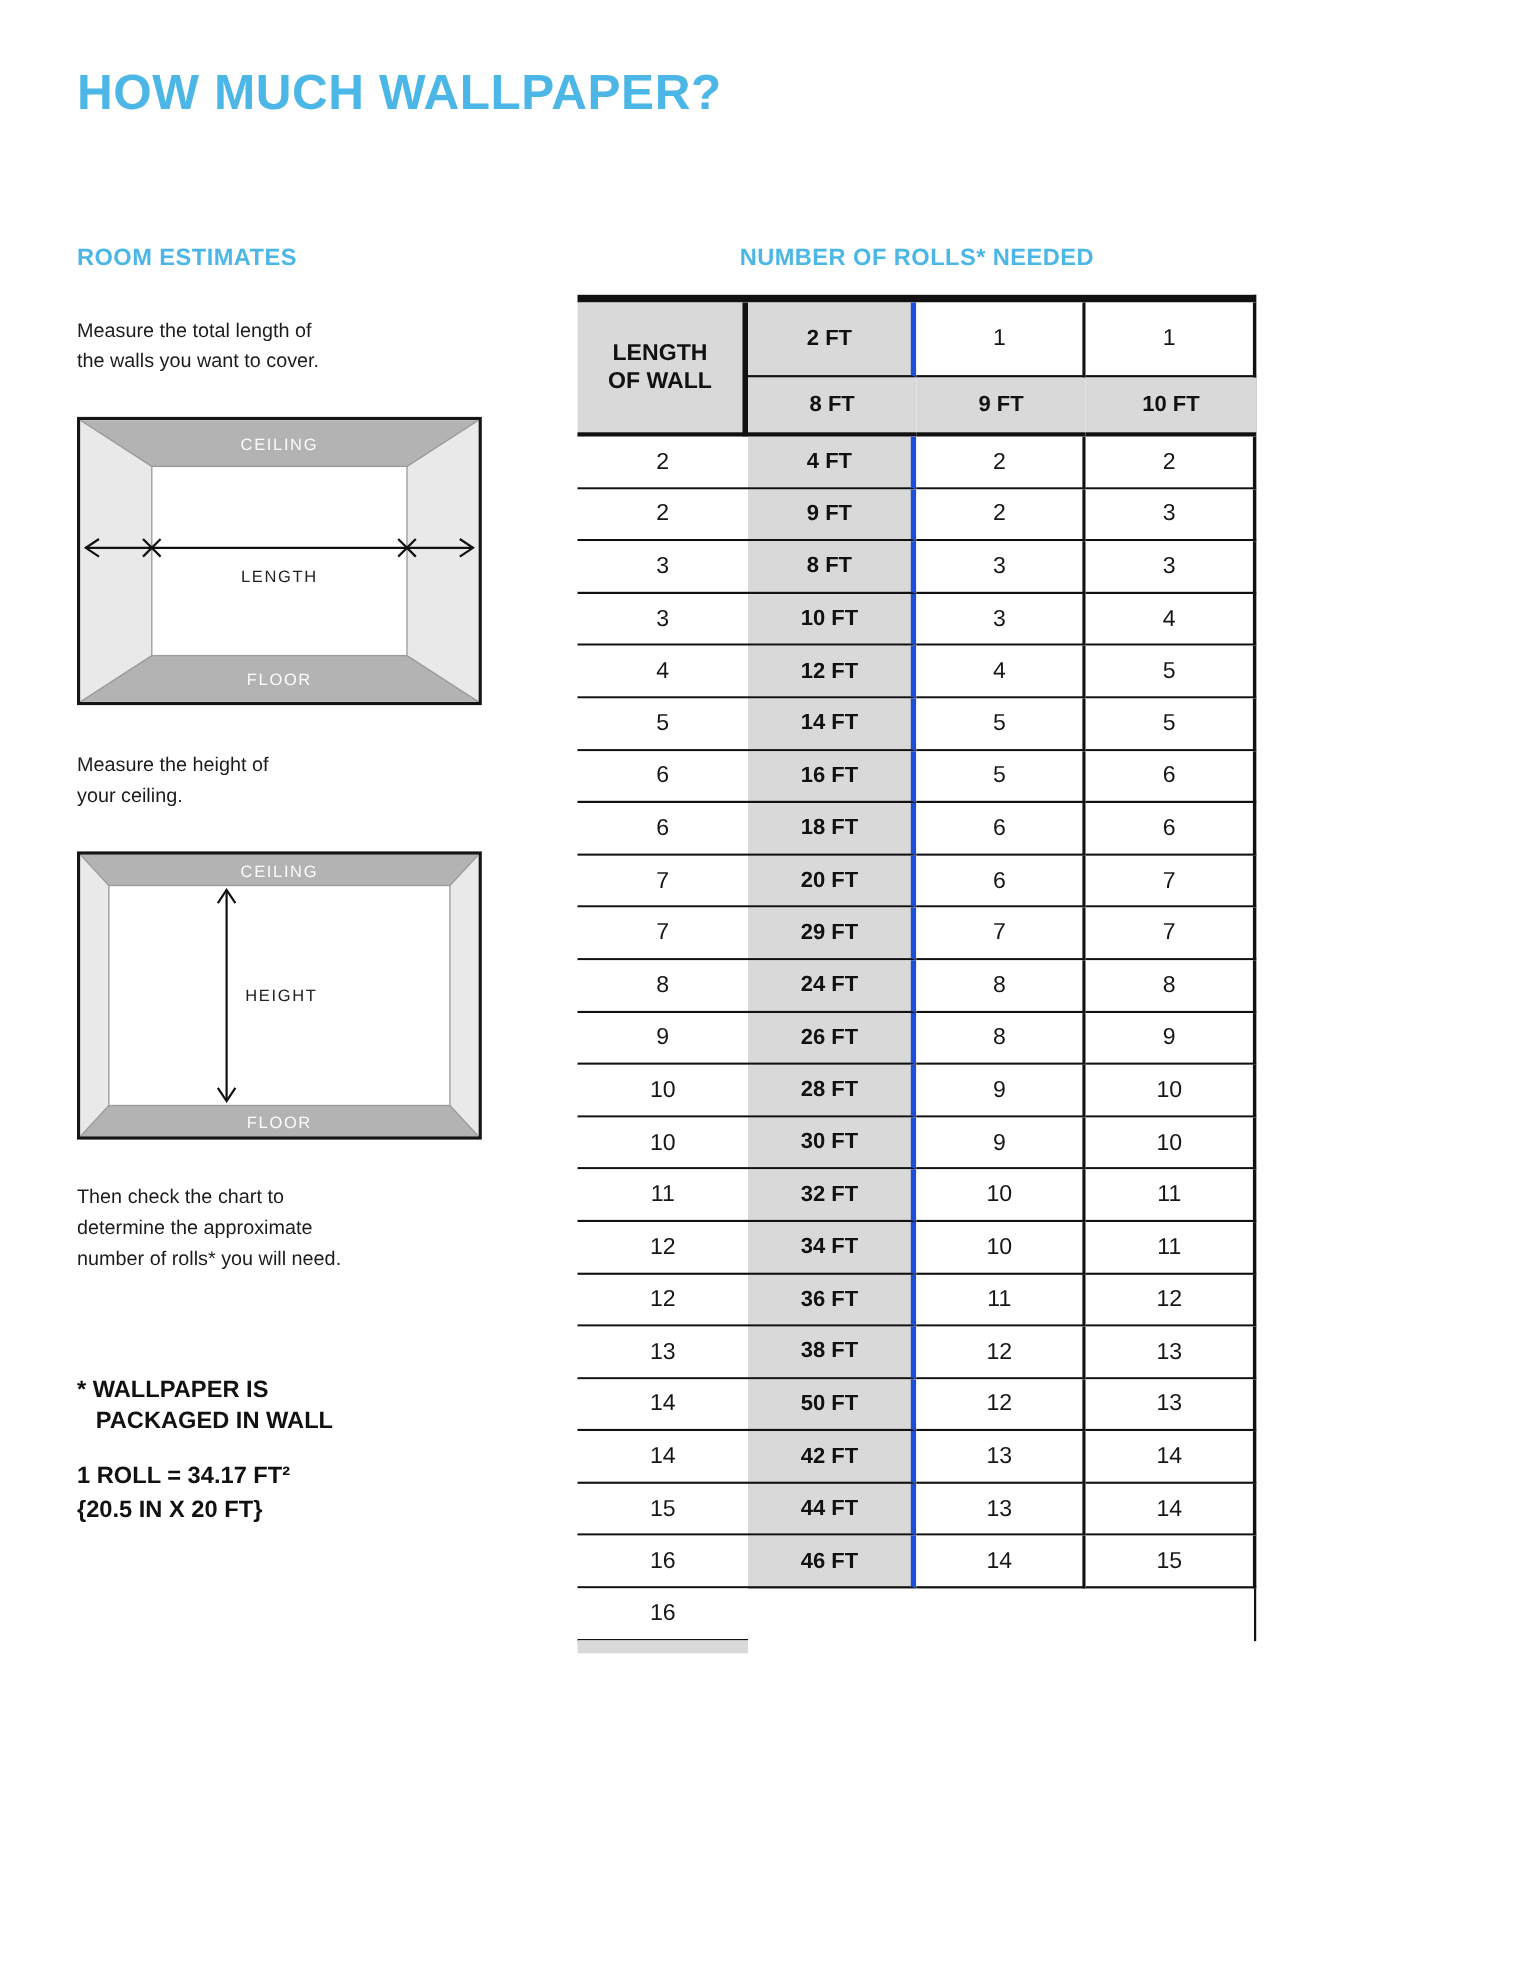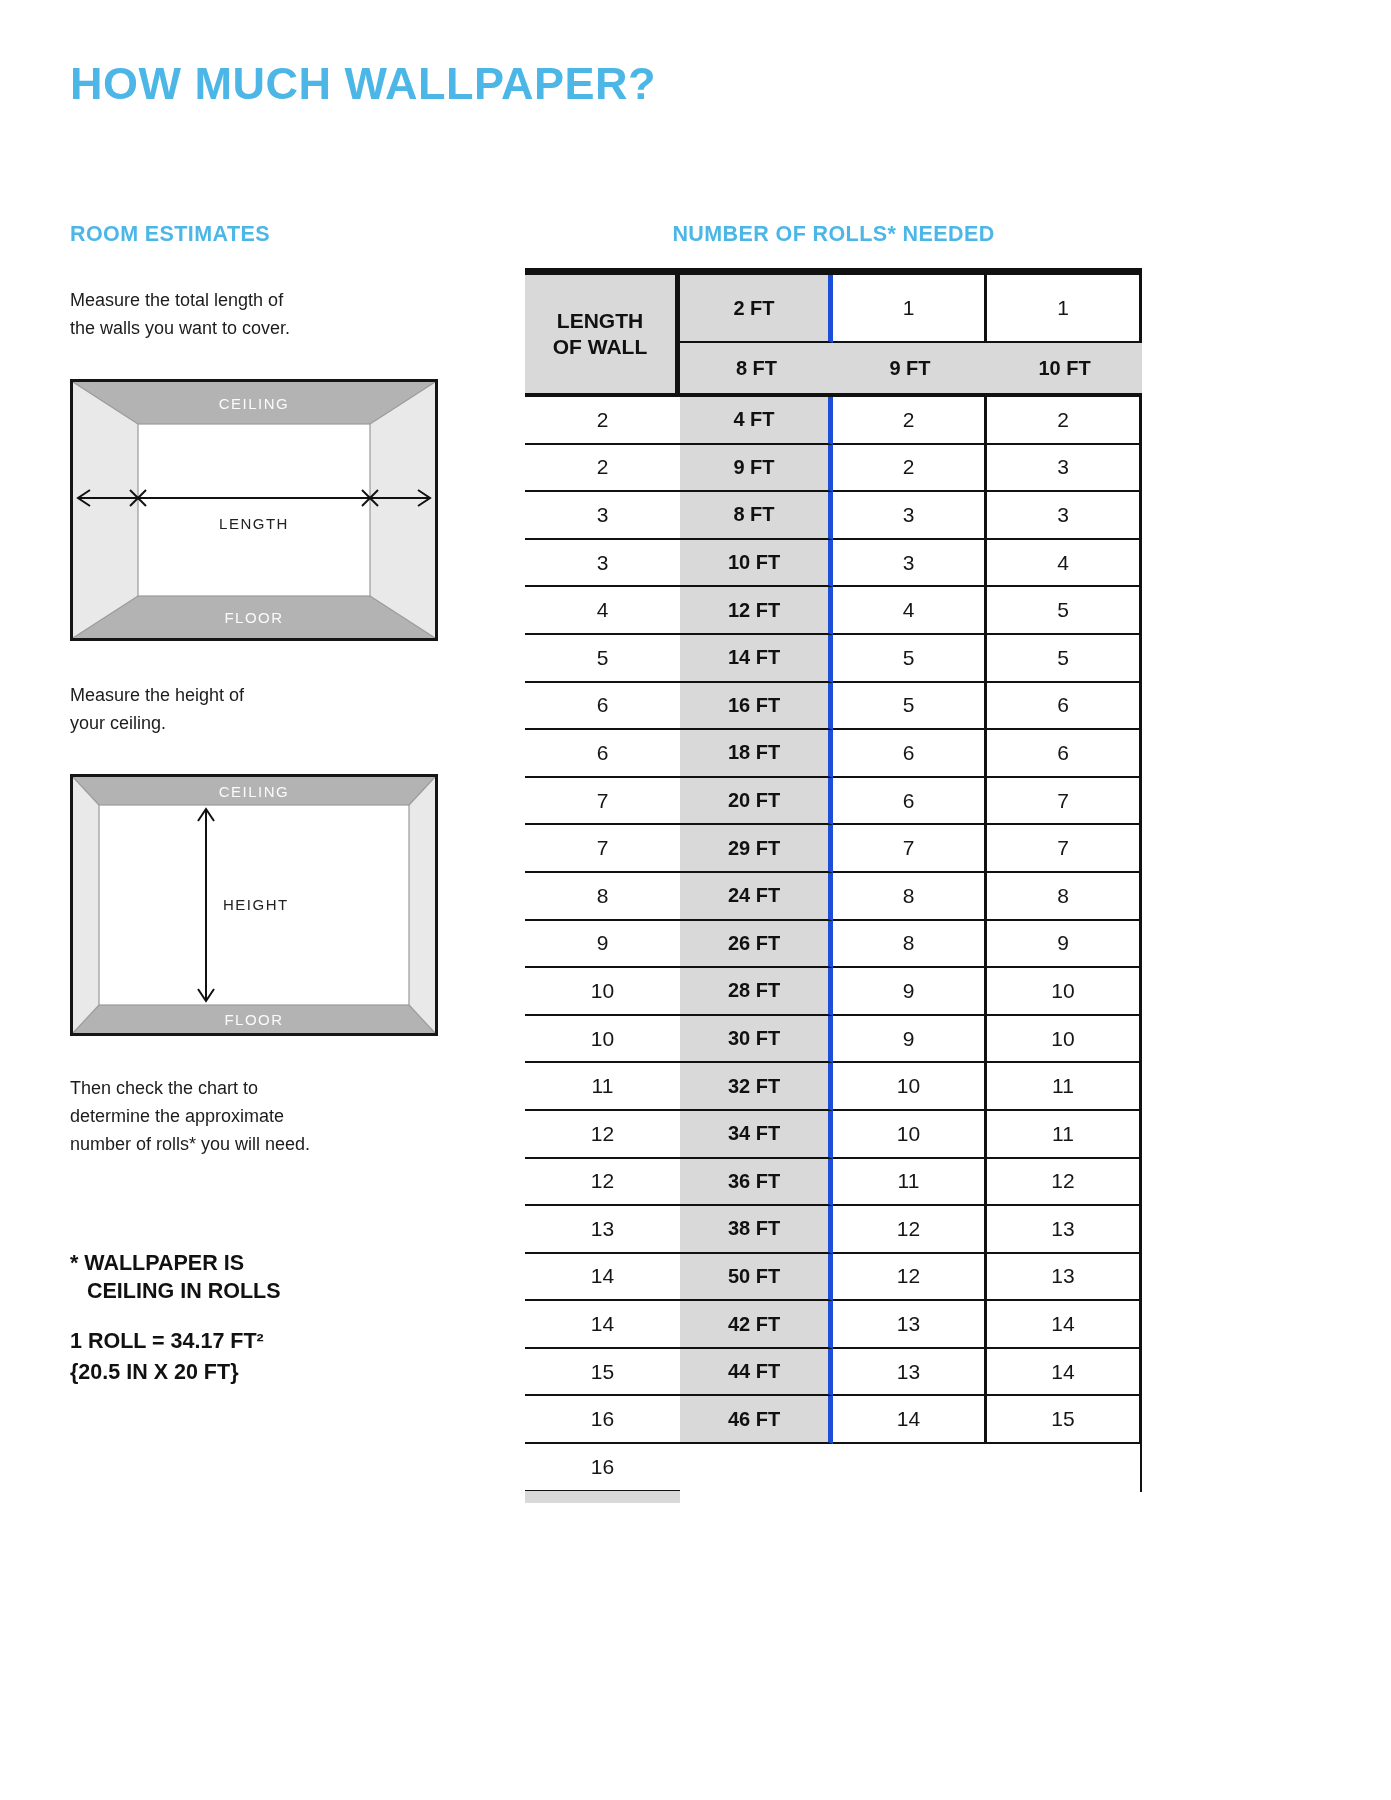--- a/index.html
+++ b/index.html
@@ -138,21 +138,21 @@
   </div>
 
   <div class="step step3">
     <span class="line">Then check the chart to</span>
     <span class="line">determine the approximate</span>
     <span class="line">number of rolls* you will need.</span>
   </div>
 
   <div class="footnote">
     <span class="line">* WALLPAPER IS</span>
-    <span class="line indent">CEILING IN ROLLS</span>
+    <span class="line indent">PACKAGED IN WALL</span>
   </div>
 
   <div class="rollinfo">
     <span class="line">1 ROLL = 34.17 FT²</span>
     <span class="line">{20.5 IN X 20 FT}</span>
   </div>
 
   <div class="rolls-table">
     <div class="cell corner">
       <span>LENGTH</span>

